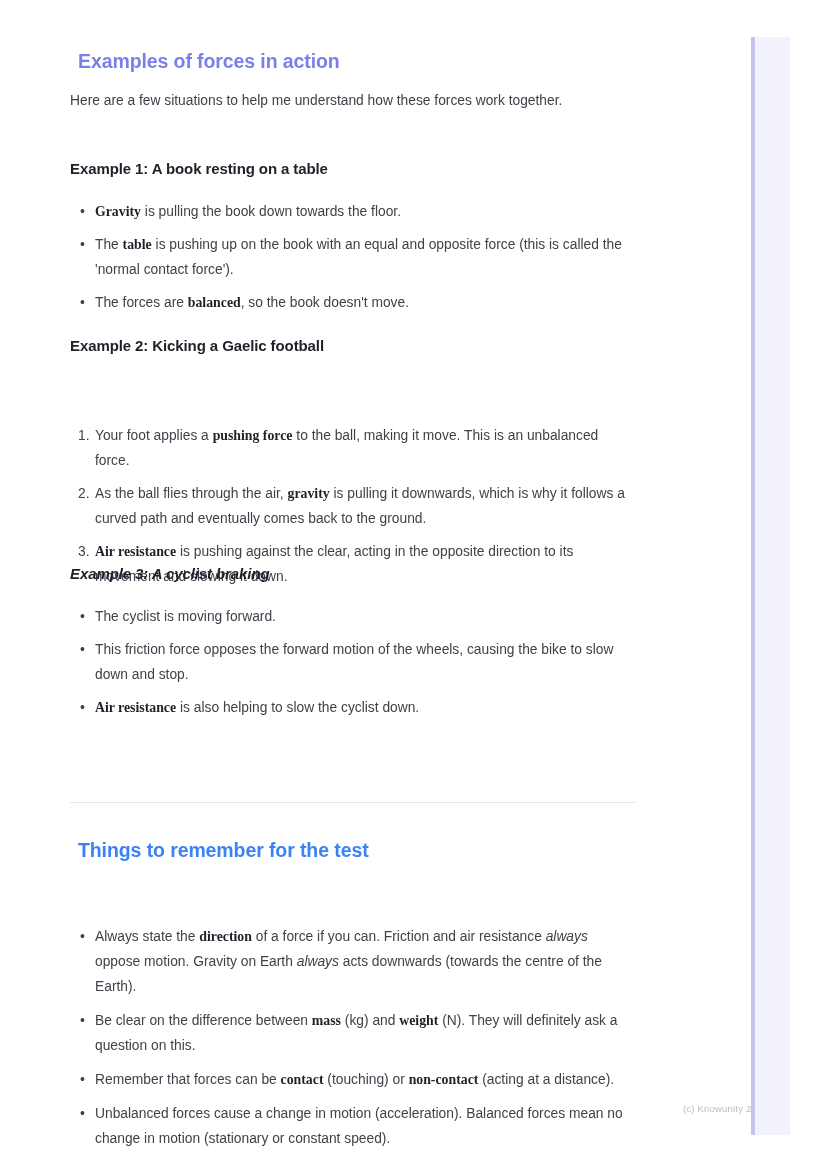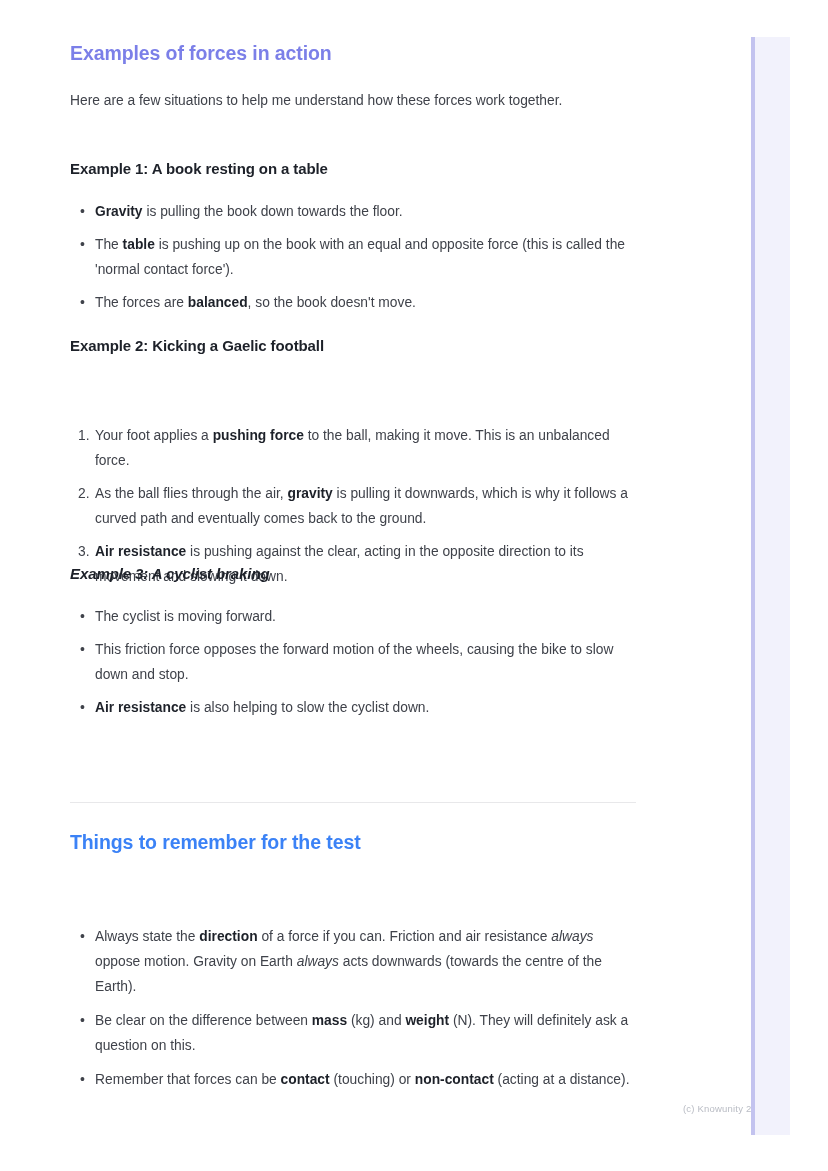--- a/index.html
+++ b/index.html
@@ -38,21 +38,21 @@
     position: absolute;
     left: 0;
     top: 0;
     width: 828px;
   }
 
   h1.section-title {
     font-size: 19.5px;
     font-weight: bold;
     color: #7b7fe8;
-    margin: 0;
+    margin: 8px;
     padding: 0;
     letter-spacing: -0.1px;
   }
   #title-forces { position: absolute; left: 70px; top: 42px; }
   #title-remember { position: absolute; left: 70px; top: 831px; }
 
   p.intro {
     position: absolute;
     left: 70px;
     top: 87px;
@@ -119,21 +119,21 @@
     font-size: 13.8px;
   }
 
   #ex1-list { top: 199px; }
   #ex2-list { top: 376px; }
   #ex3-list { top: 604px; }
   #remember-list { top: 924px; }
 
   #remember-list > li { margin-bottom: 9px; }
 
-  .b { font-weight: bold; color: #1d2129; }
+  .b { font-weight: bold; color: #1d2129; font-family: Liberation Serif, serif; }
   .i { font-style: italic; }
 
   hr.divider {
     position: absolute;
     left: 70px;
     top: 802px;
     width: 566px;
     height: 1px;
     border: 0;
     background: #e8e8ea;
@@ -180,19 +180,20 @@
       <li><span class="b">Air resistance</span><span> is also helping to slow the cyclist down.</span></li>
     </ul>
 
   <hr class="divider" style="background: rgb(232, 232, 234);">
 
   <h1 class="section-title" id="title-remember" style="color: #3b82f6;">Things to remember for the test</h1>
   <ul class="blist" id="remember-list">
       <li><span>Always state the </span><span class="b">direction</span><span> of a force if you can. Friction and air resistance </span><span class="i">always</span><span> oppose motion. Gravity on Earth </span><span class="i">always</span><span> acts downwards (towards the centre of the Earth).</span></li>
       <li><span>Be clear on the difference between </span><span class="b">mass</span><span> (kg) and </span><span class="b">weight</span><span> (N). They will definitely ask a question on this.</span></li>
       <li><span>Remember that forces can be </span><span class="b">contact</span><span> (touching) or </span><span class="b">non-contact</span><span> (acting at a distance).</span></li>
+      <li><span>Unbalanced forces cause a change in motion (acceleration). Balanced forces mean no change in motion (stationary or constant speed).</span></li>
     </ul>
 
   <div id="watermark" style="color: rgb(185, 188, 196);">(c) Knowunity 2025</div>
 </div>
 
 <div id="right-accent-panel" style="background: rgb(242, 242, 252);"></div>
 <div id="right-accent-bar" style="background: rgb(195, 195, 239);"></div>
 
 </body></html>

